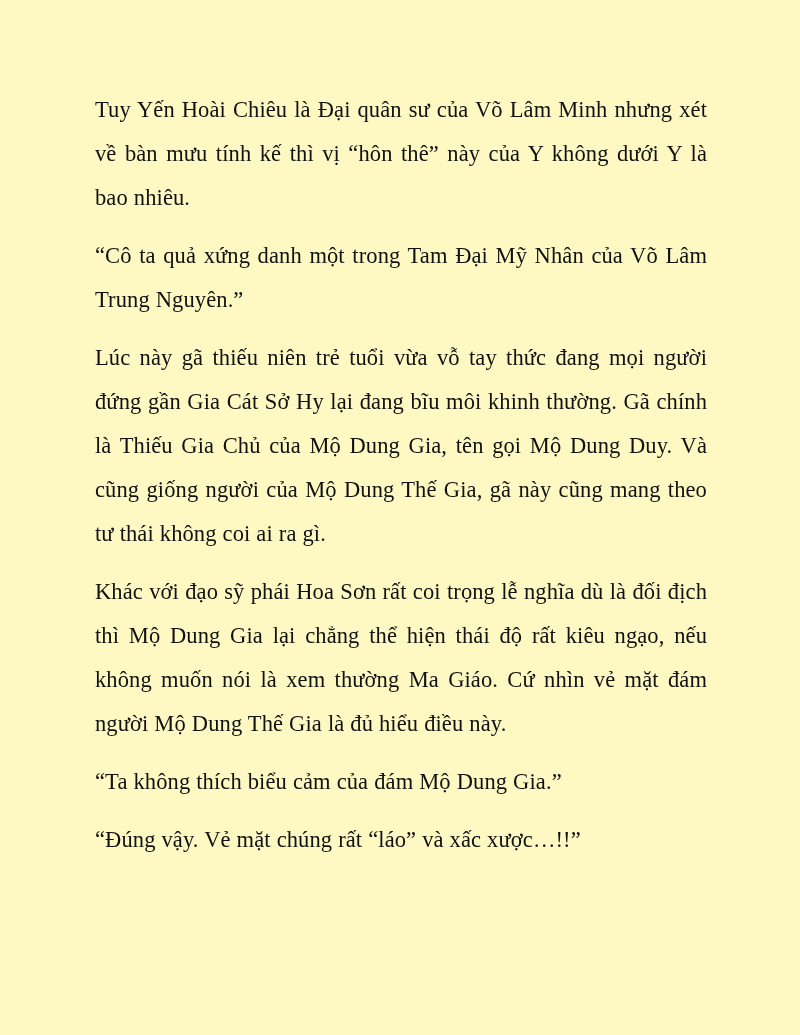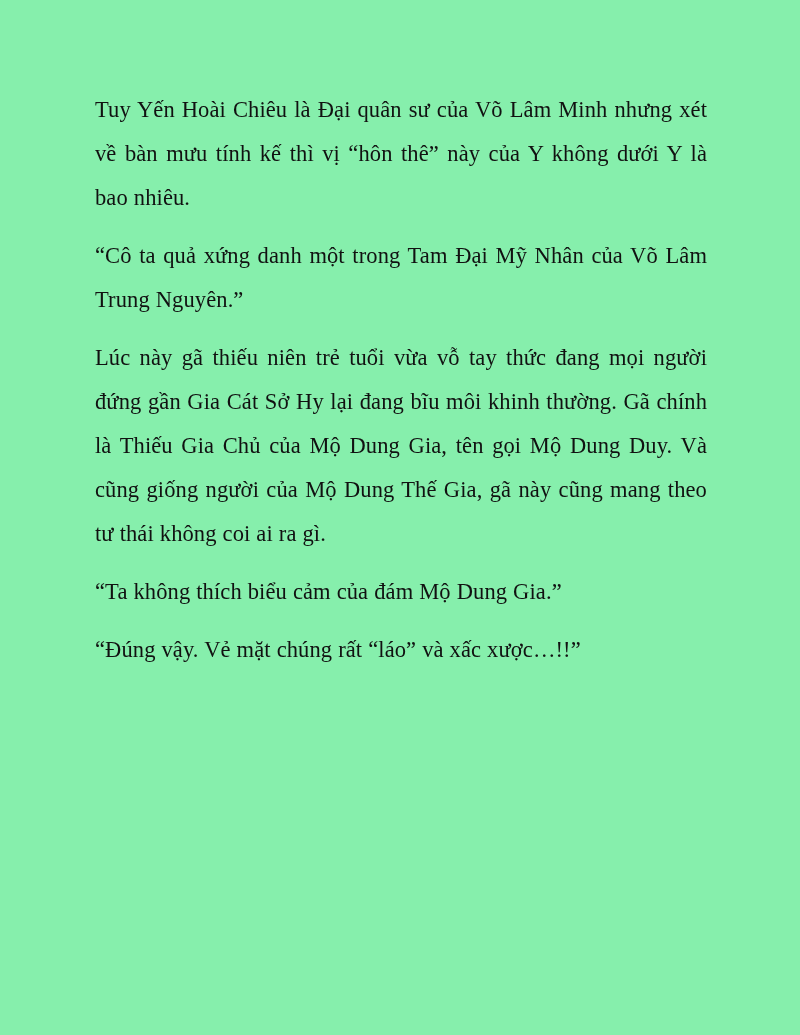--- a/index.html
+++ b/index.html
@@ -14,21 +14,21 @@
     overflow: hidden;
     font-family: "Liberation Serif", "DejaVu Serif", serif;
     color: #111111;
     -webkit-font-smoothing: antialiased;
   }
 
   .page {
     box-sizing: border-box;
     width: 800px;
     height: 1035px;
-    background: #86efac;
+    background: #fef9c3;
     padding: 88px 41px 0 95px;
     position: relative;
   }
 
   .content {
     width: 612px;
   }
 
   .para {
     margin: 0 0 14px 0;
@@ -57,19 +57,20 @@
 <div class="page">
   <div class="content">
 
     <p class="para">Tuy Yến Hoài Chiêu là Đại quân sư của Võ Lâm Minh nhưng xét về bàn mưu tính kế thì vị “hôn thê” này của Y không dưới Y là bao nhiêu.</p>
 
     <p class="para single">“Cô ta quả xứng danh một trong Tam Đại Mỹ Nhân của Võ Lâm Trung Nguyên.”</p>
 
     <p class="para">Lúc này gã thiếu niên trẻ tuổi vừa vỗ tay thức đang mọi người đứng gần Gia Cát Sở Hy lại đang bĩu môi khinh thường. Gã chính là Thiếu Gia Chủ của Mộ Dung Gia, tên gọi Mộ Dung Duy. Và cũng giống người của Mộ Dung Thế Gia, gã này cũng mang theo tư thái không coi ai ra gì.</p>
 
 
+    <p class="para">Khác với đạo sỹ phái Hoa Sơn rất coi trọng lễ nghĩa dù là đối địch thì Mộ Dung Gia lại chẳng thể hiện thái độ rất kiêu ngạo, nếu không muốn nói là xem thường Ma Giáo. Cứ nhìn vẻ mặt đám người Mộ Dung Thế Gia là đủ hiểu điều này.</p>
 
     <p class="para single">“Ta không thích biểu cảm của đám Mộ Dung Gia.”</p>
 
     <p class="para single">“Đúng vậy. Vẻ mặt chúng rất “láo” và xấc xược…!!”</p>
 
   </div>
 </div>
 
 </body></html>

